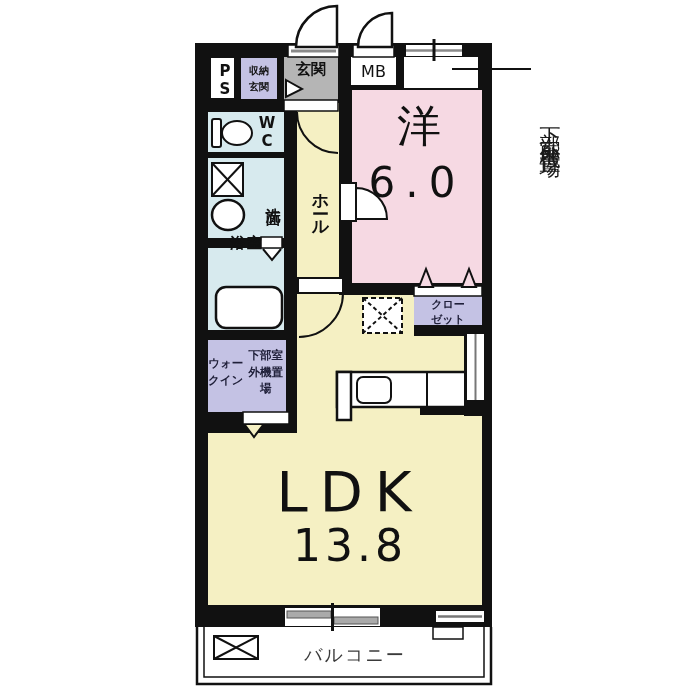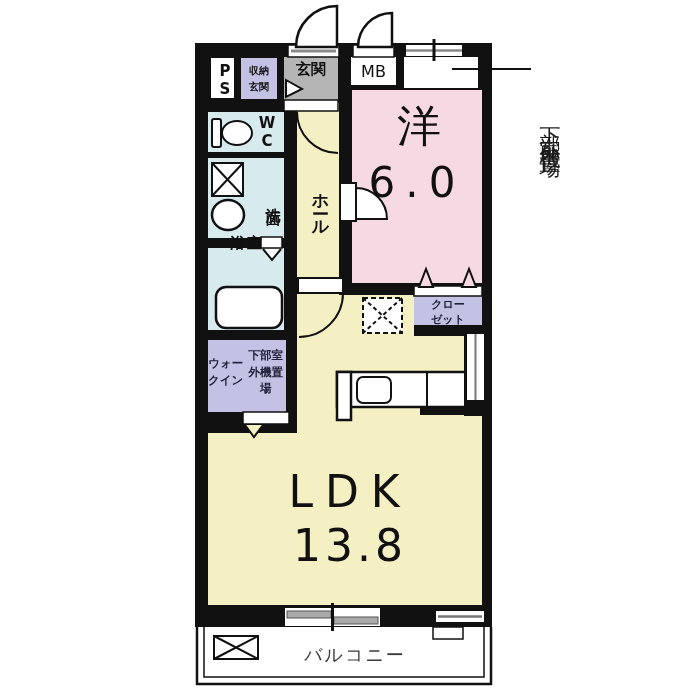--- a/index.html
+++ b/index.html
@@ -165,18 +165,18 @@
   <div class="label center" style="left:207px;top:355px;width:80px;height:34px;font-size:11.5px;font-weight:700;color:#20203a;line-height:1.45;flex-direction:row;">
     <span>ウォークイン</span>
     <span>下部室外機置場</span>
   </div>
   <div class="label center" style="left:414px;top:296px;width:68px;height:33px;font-size:11px;font-weight:700;color:#20203a;line-height:1.3;flex-direction:column;">
     <span>クロー</span>
     <span>ゼット</span>
   </div>
   <div class="label center" style="left:394px;top:100px;width:50px;height:52px;font-size:44px;">洋</div>
   <div class="label center" style="left:356px;top:158px;width:122px;height:48px;font-size:42px;letter-spacing:10px;">6.0</div>
-  <div class="label center" style="left:252px;top:466px;width:196px;height:50px;font-size:44px;letter-spacing:12px;">LDK</div>
+  <div class="label center" style="left:252px;top:466px;width:196px;height:50px;font-size:56px;letter-spacing:12px;">LDK</div>
   <div class="label center" style="left:252px;top:520px;width:196px;height:50px;font-size:44px;letter-spacing:4px;">13.8</div>
   <div class="label center" style="left:290px;top:642px;width:130px;height:26px;font-size:18px;font-weight:400;color:#3a3a3a;letter-spacing:2px;">バルコニー</div>
   <div class="label vtext" style="left:530px;top:28px;width:34px;height:200px;font-size:21px;letter-spacing:5px;color:#1a1a1a;display:flex;justify-content:center;">下部室外機置場</div>
 
 </div>
 
 </body></html>

